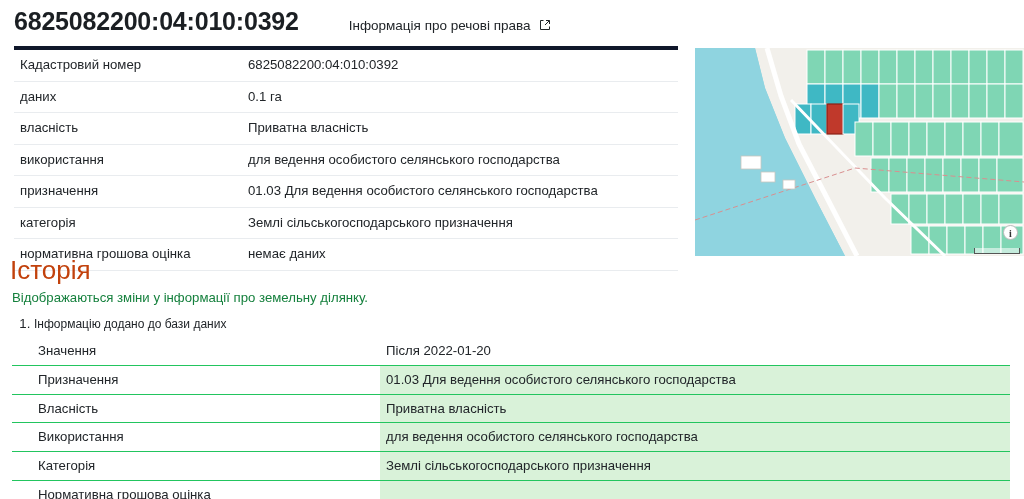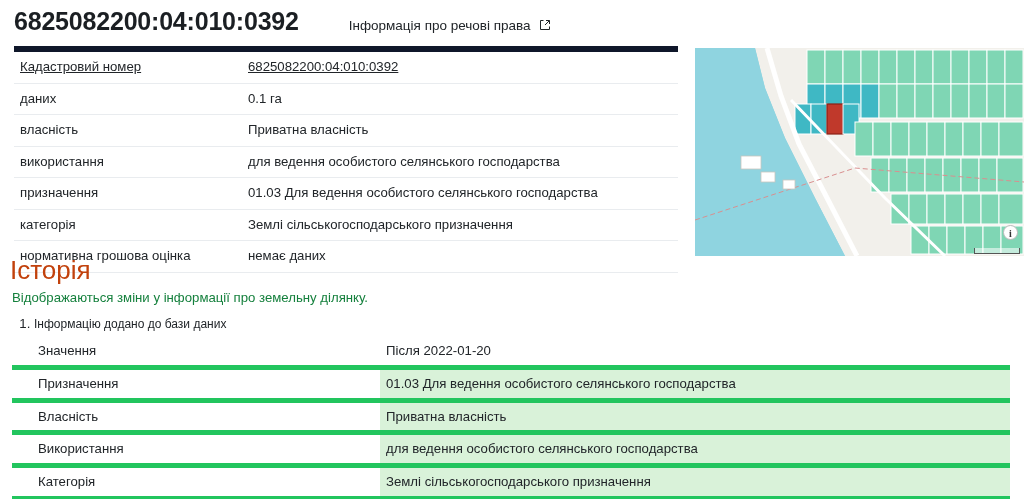--- a/index.html
+++ b/index.html
@@ -52,21 +52,21 @@
     left: 14px;
     top: 46px;
     width: 664px;
   }
   table.info {
     border-collapse: collapse;
     width: 100%;
     font-size: 13.2px;
   }
   table.info tr { border-bottom: 1px solid #e9ecef; }
-  table.info tr:first-child { border-top: 6px solid #0f172a; text-decoration: underline; }
+  table.info tr:first-child { border-top: 4px solid #0f172a; }
   table.info td {
     padding: 7px 8px 7px 6px;
     vertical-align: top;
     line-height: 1.25;
   }
   table.info td.k { width: 228px; color: #212529; }
   table.info td.v { color: #212529; }
 
   
   .map {
@@ -138,21 +138,21 @@
   ol.hist-list > li { line-height: 1.35; }
   .hist-li-label { font-size: 12px; }
 
   table.hist {
     border-collapse: collapse;
     width: 998px;
     margin-top: 4px;
     margin-left: -22px;
     font-size: 13.2px;
   }
-  table.hist tr { border-bottom: 5px solid #22c55e; }
+  table.hist tr { border-bottom: 1px solid #22c55e; }
   table.hist td {
     padding: 6px 8px 6px 26px;
     vertical-align: top;
     line-height: 1.2;
   }
   table.hist td.k { width: 368px; }
   table.hist td.v { padding-left: 6px; }
   table.hist tr.hl td.v { background: #d9f2d9; }
   table.hist tr.hdr td { background: transparent; }
 </style>

